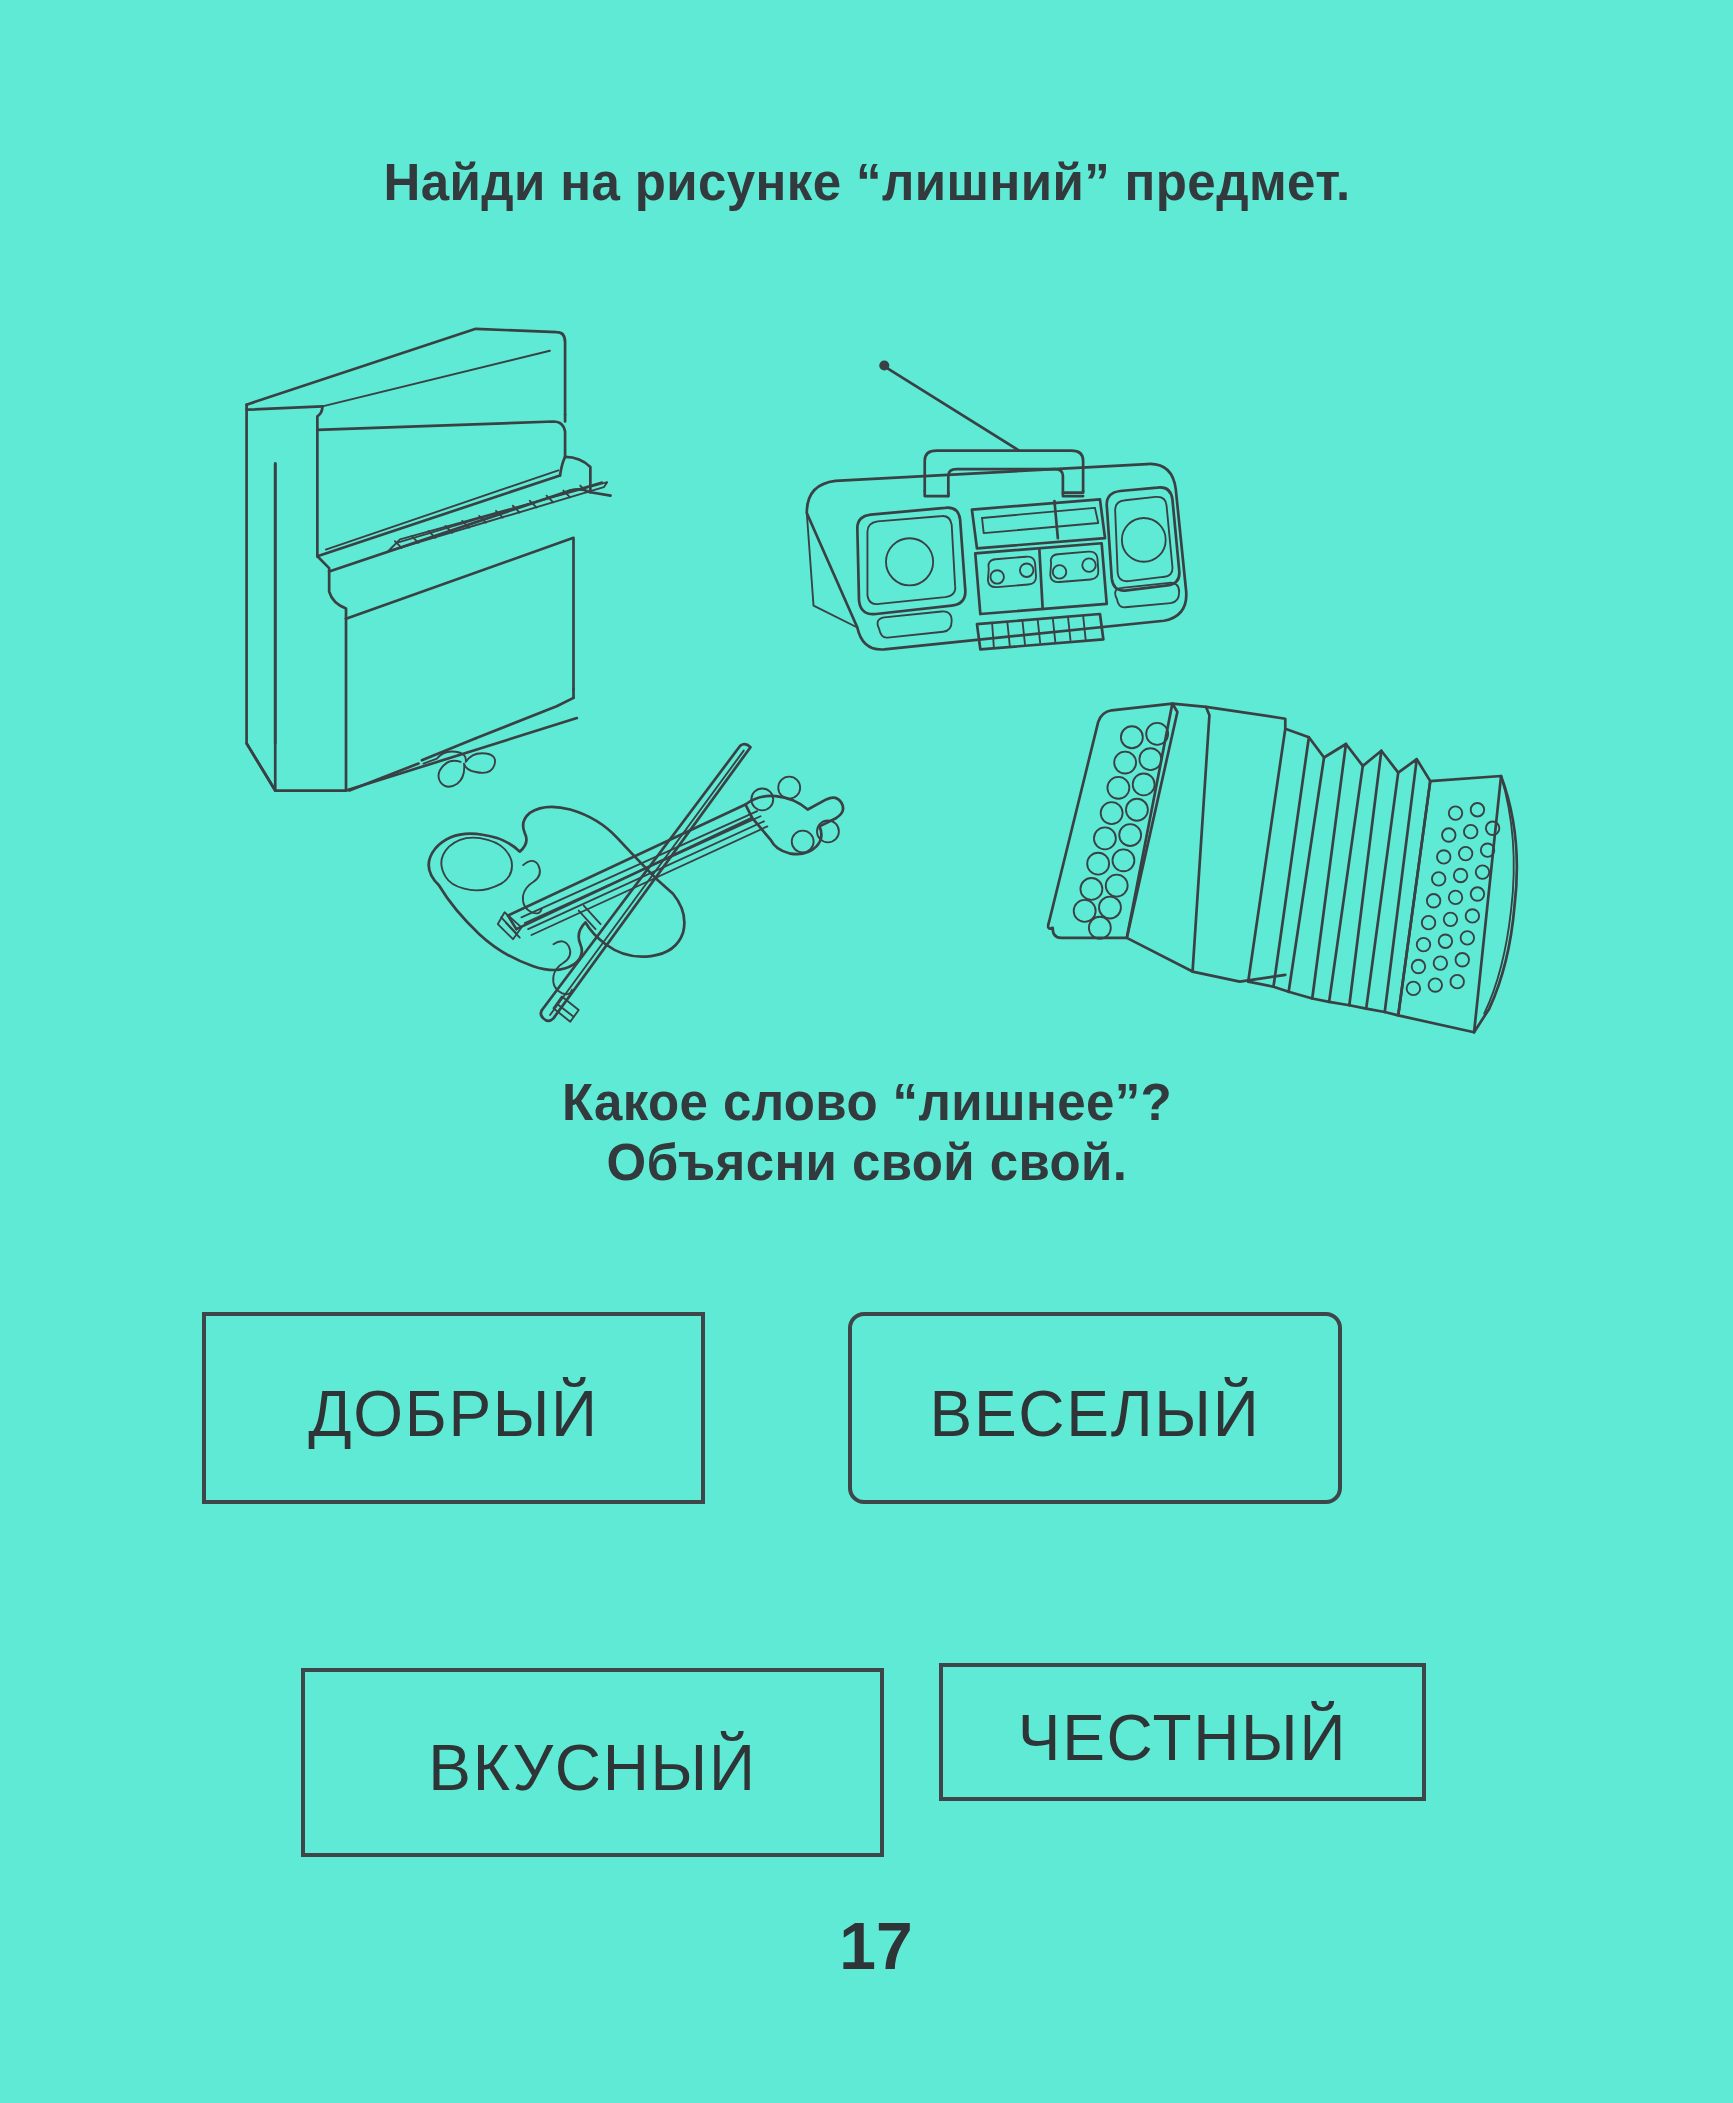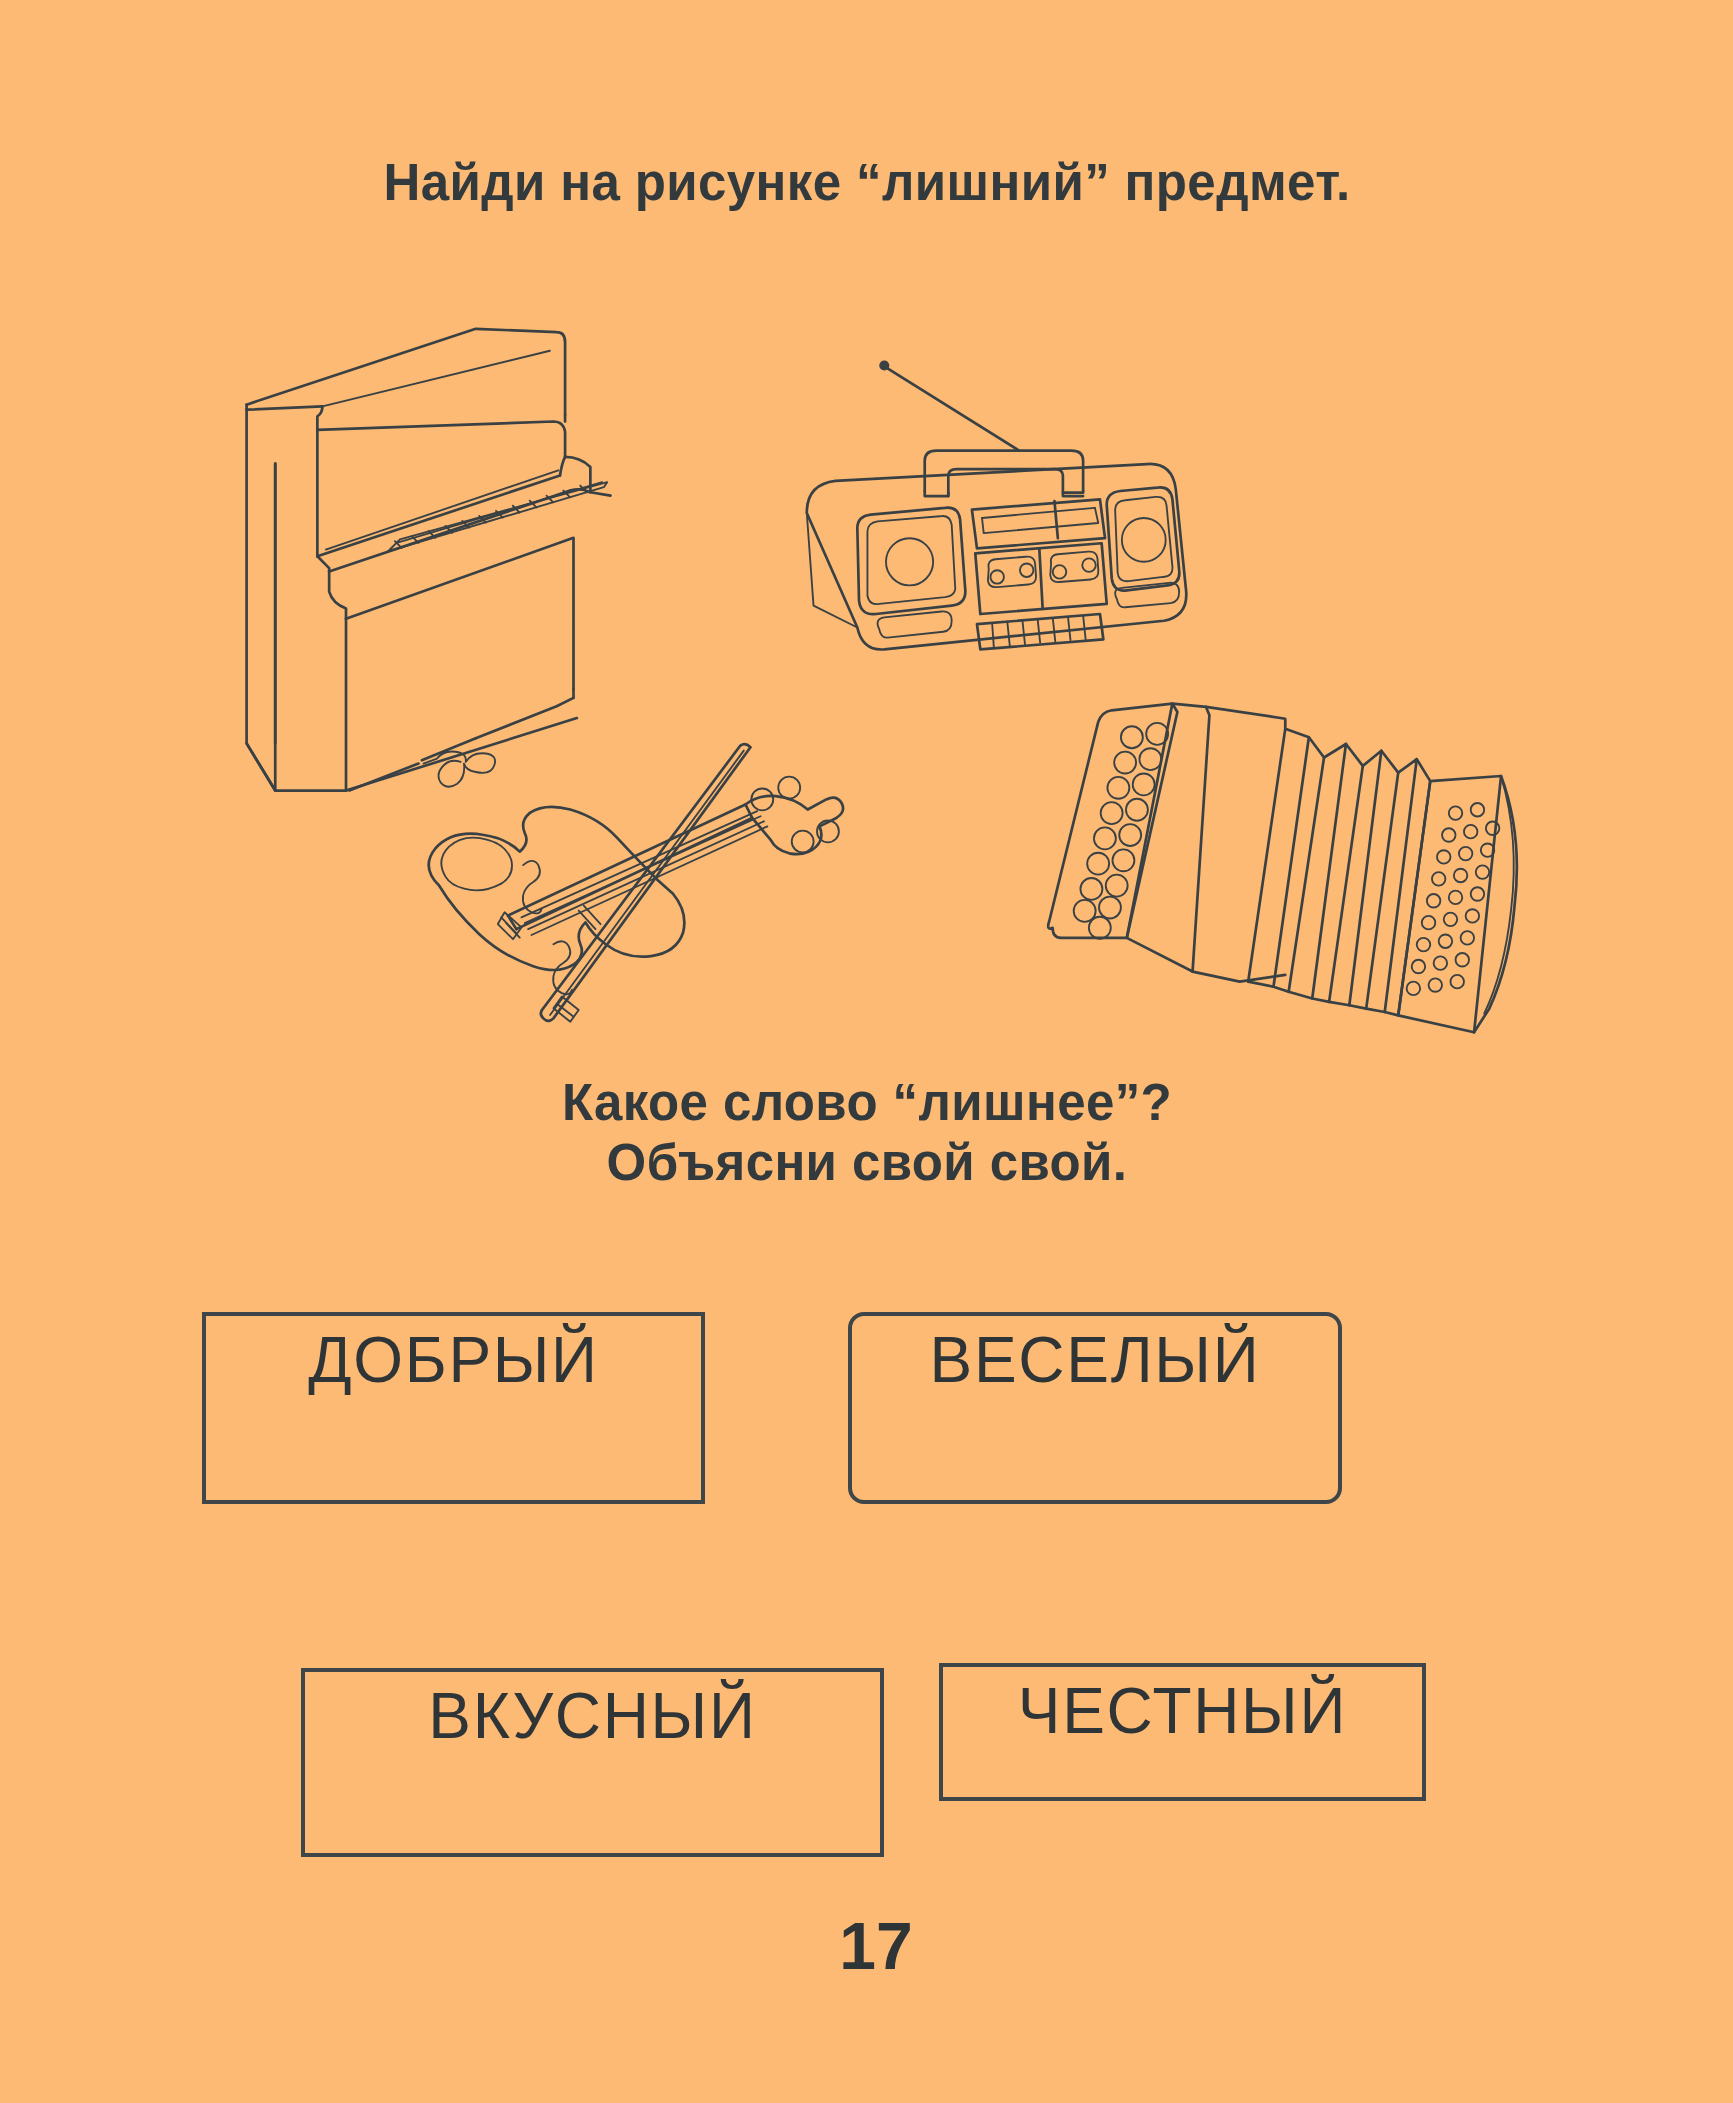--- a/index.html
+++ b/index.html
@@ -7,21 +7,21 @@
     padding: 0;
     background: #ffffff;
   }
   body {
     font-family: "Liberation Sans", sans-serif;
   }
   .page {
     position: relative;
     width: 1734px;
     height: 2103px;
-    background: #fdba74;
+    background: #5eead4;
     overflow: hidden;
     box-sizing: border-box;
   }
   
   .heading {
     position: absolute;
     left: 0;
     width: 1734px;
     text-align: center;
     color: #333a3d;
@@ -67,20 +67,21 @@
   .ink-dot {
     fill: #3a4144;
     stroke: none;
   }
   
   .word-box {
     position: absolute;
     border: 4.2px solid #3f4649;
     background: transparent;
     display: flex;
+    align-items: center;
     justify-content: center;
     box-sizing: border-box;
   }
   .word-box .word {
     font-size: 64px;
     color: #2f3537;
     letter-spacing: 1.7px;
     line-height: 1;
     padding-top: 11.8px;
   }

